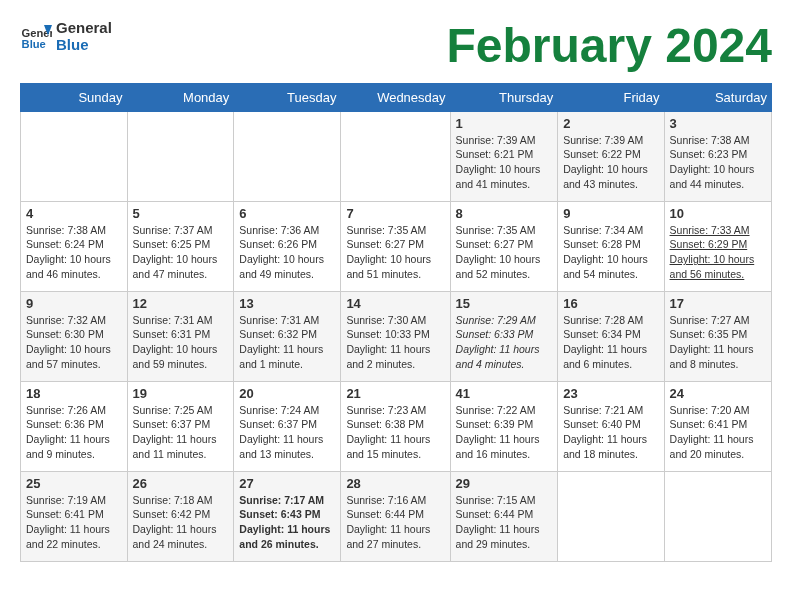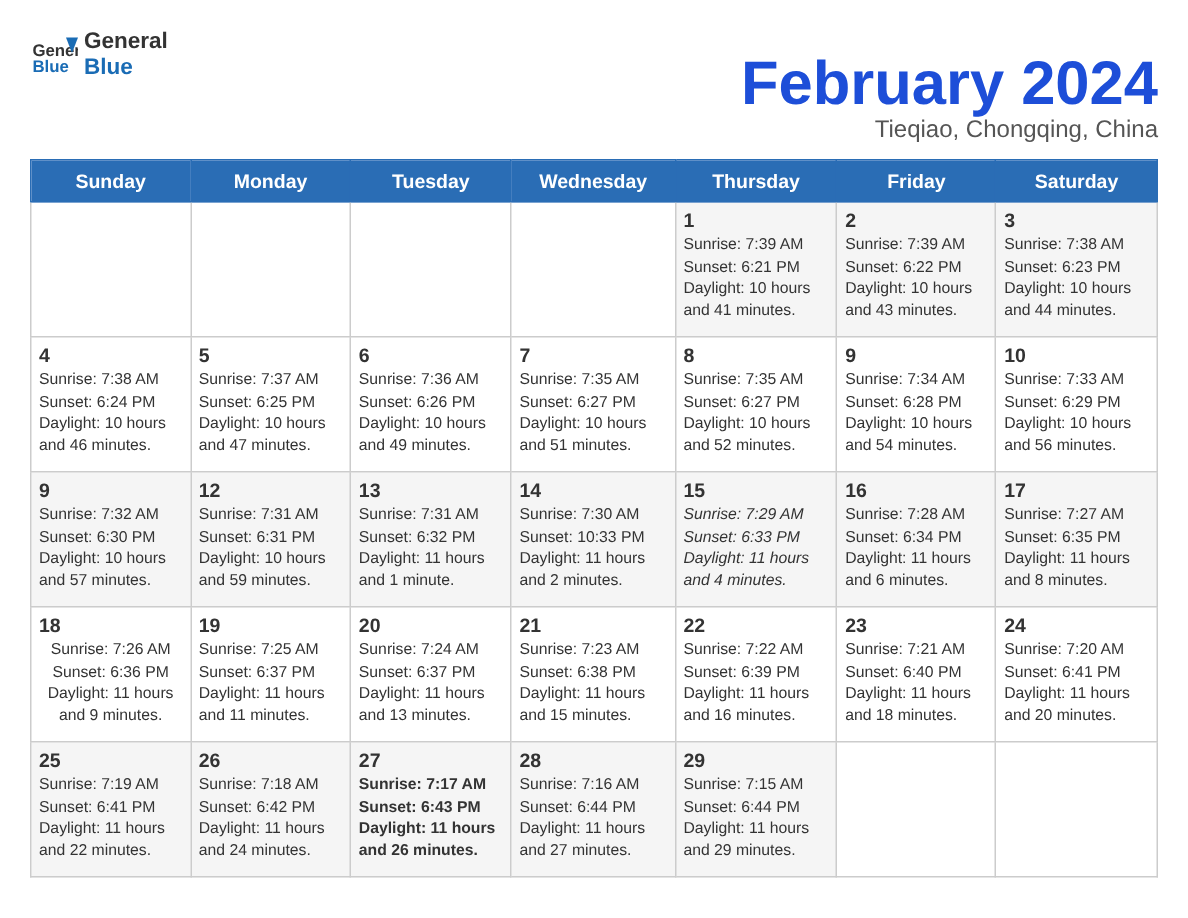--- a/index.html
+++ b/index.html
@@ -22,43 +22,42 @@
       gap: 4px;
     }
     .logo-icon {
       width: 32px;
       height: 32px;
     }
     .title-block {
       text-align: right;
     }
     .month-title {
-      font-size: 41px;
+      font-size: 48px;
       font-weight: bold;
-      color: #1d4ed8;
+      color: #15803d;
       line-height: 1.1;
-      margin-top: 13px;
     }
     .subtitle {
       font-size: 16px;
       color: #555;
     }
     table {
       width: 100%;
       border-collapse: collapse;
       font-size: 11px;
     }
     thead tr {
       background-color: #2a6db5;
       color: #fff;
     }
     thead th {
       padding: 6px 4px;
-      text-align: center;
-      font-weight: bold;
+      text-align: right;
+      font-weight: normal;
       font-size: 13px;
       border: 1px solid #2a6db5;
     }
     tbody tr {
       vertical-align: top;
     }
     tbody td {
       border: 1px solid #ccc;
       padding: 4px 5px;
       height: 90px;
@@ -94,21 +93,20 @@
       <text x="2" y="34" font-size="14" font-weight="bold" fill="#1a6cb5" font-family="Arial">Blue</text>
       <polygon points="30,5 40,5 35,18" fill="#1a6cb5"></polygon>
     </svg>
     <div style="display:flex;flex-direction:column;line-height:1.1">
       <span style="font-size:15px;font-weight:bold;color:#333;">General</span>
       <span style="font-size:15px;font-weight:bold;color:#1a6cb5;">Blue</span>
     </div>
   </div>
   <div class="title-block">
     <div class="month-title">February 2024</div>
-    <div class="subtitle">Tieqiao, Chongqing, China</div>
   </div>
 </div>
 
 <table>
   <thead>
     <tr>
     <th>Sunday</th>
         <th>Monday</th>
         <th>Tuesday</th>
         <th>Wednesday</th>
@@ -183,21 +181,21 @@
         </td>
         <td>
           <span class="day-number">9</span>
           <div class="day-info" style="white-space: pre-line;">Sunrise: 7:34 AM
 Sunset: 6:28 PM
 Daylight: 10 hours
 and 54 minutes.</div>
         </td>
         <td>
           <span class="day-number">10</span>
-          <div class="day-info" style="white-space: pre-line;">Sunrise: 7:33 AM
+          <div class="day-info" style="white-space: pre-line; text-decoration: underline;">Sunrise: 7:33 AM
 Sunset: 6:29 PM
 Daylight: 10 hours
 and 56 minutes.</div>
         </td>
       </tr>
       <tr>
         <td>
           <span class="day-number">9</span>
           <div class="day-info" style="white-space: pre-line;">Sunrise: 7:32 AM
 Sunset: 6:30 PM
@@ -243,21 +241,21 @@
           <span class="day-number">17</span>
           <div class="day-info" style="white-space: pre-line;">Sunrise: 7:27 AM
 Sunset: 6:35 PM
 Daylight: 11 hours
 and 8 minutes.</div>
         </td>
       </tr>
       <tr>
         <td>
           <span class="day-number">18</span>
-          <div class="day-info" style="white-space: pre-line; text-align: center;">Sunrise: 7:26 AM
+          <div class="day-info" style="white-space: pre-line;">Sunrise: 7:26 AM
 Sunset: 6:36 PM
 Daylight: 11 hours
 and 9 minutes.</div>
         </td>
         <td>
           <span class="day-number">19</span>
           <div class="day-info" style="white-space: pre-line;">Sunrise: 7:25 AM
 Sunset: 6:37 PM
 Daylight: 11 hours
 and 11 minutes.</div>
@@ -270,21 +268,21 @@
 and 13 minutes.</div>
         </td>
         <td>
           <span class="day-number">21</span>
           <div class="day-info" style="white-space: pre-line;">Sunrise: 7:23 AM
 Sunset: 6:38 PM
 Daylight: 11 hours
 and 15 minutes.</div>
         </td>
         <td>
-          <span class="day-number">22</span>
+          <span class="day-number">41</span>
           <div class="day-info" style="white-space: pre-line;">Sunrise: 7:22 AM
 Sunset: 6:39 PM
 Daylight: 11 hours
 and 16 minutes.</div>
         </td>
         <td>
           <span class="day-number">23</span>
           <div class="day-info" style="white-space: pre-line;">Sunrise: 7:21 AM
 Sunset: 6:40 PM
 Daylight: 11 hours

